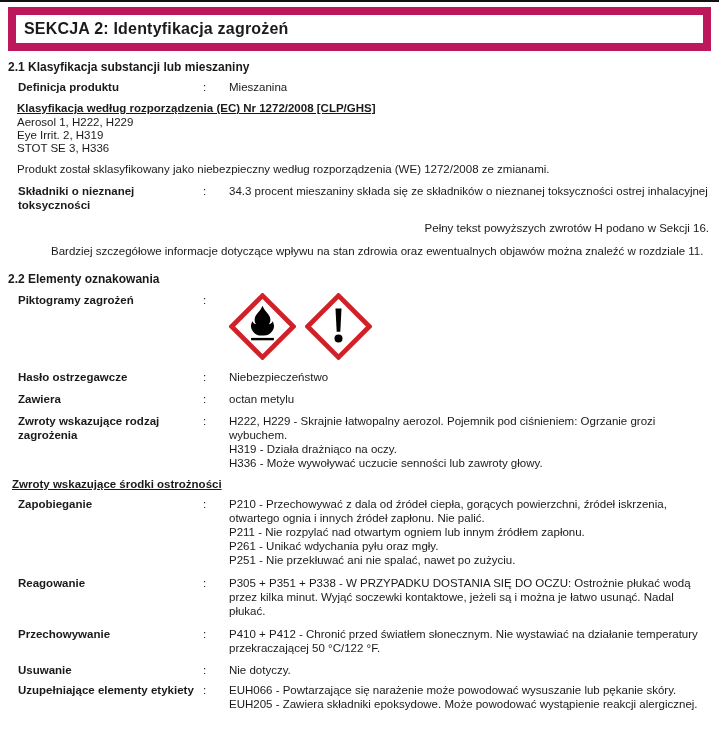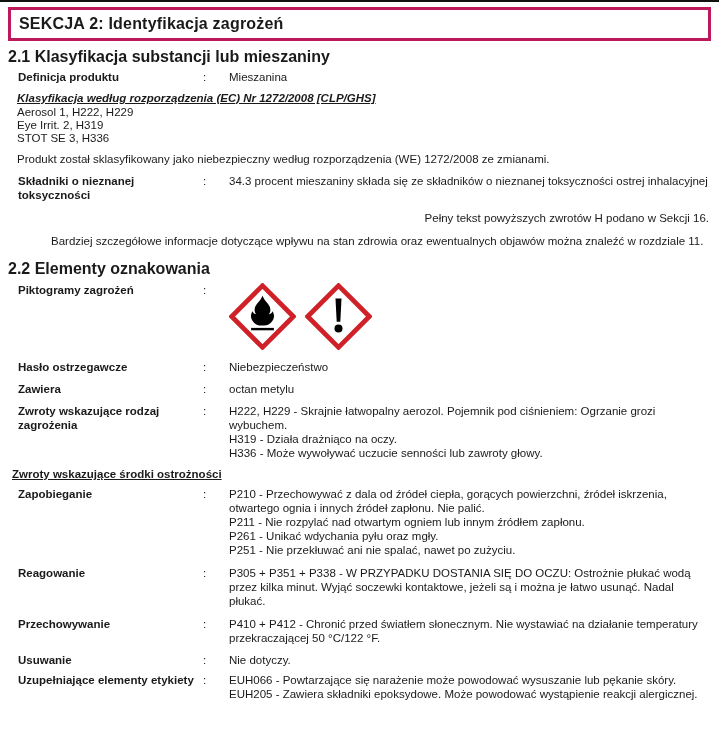--- a/index.html
+++ b/index.html
@@ -4,25 +4,25 @@
 <style>
   html,body{margin:0;padding:0;}
   body{
     width:719px;height:743px;background:#ffffff;
     font-family:"Liberation Sans","DejaVu Sans",sans-serif;
     font-size:11.5px;line-height:14px;color:#1a1a1a;
     overflow:hidden;position:relative;
   }
   .top-rule{border-top:2px solid #111;width:719px;height:0;}
   .header-box{
-    margin:5px 8px 0 8px;border:3px solid #be185d;
+    margin:5px 8px 0 8px;border:8px solid #be185d;
     padding:4px 8px 5px 8px;
     font-size:16px;font-weight:bold;line-height:19px;letter-spacing:.2px;
   }
-  .h-num{font-weight:bold;font-size:16px;margin:9px 8px 0 8px;}
+  .h-num{font-weight:bold;font-size:12px;margin:9px 8px 0 8px;}
   .indent{margin-left:17px;margin-right:10px;}
   .para{margin-top:7px;}
   .subhead{font-weight:bold;text-decoration:underline;margin-top:7px;}
   .tightlines div{line-height:13px;}
   .row{
     display:grid;grid-template-columns:185px 14px auto;
     margin:8px 10px 0 18px;align-items:start;
   }
   .row .lbl{font-weight:bold;}
   .row .colon{text-align:left;}
@@ -43,21 +43,21 @@
 <div class="h-num">2.1 Klasyfikacja substancji lub mieszaniny</div>
 
 <div class="row" style="margin-top:6px;">
   <div class="lbl">Definicja produktu</div>
   <div class="colon">:</div>
   <div class="val">
       <div>Mieszanina</div>
     </div>
 </div>
 
-<div class="indent subhead" style="font-style:italic;">Klasyfikacja według rozporządzenia (EC) Nr 1272/2008 [CLP/GHS]</div>
+<div class="indent subhead" style="">Klasyfikacja według rozporządzenia (EC) Nr 1272/2008 [CLP/GHS]</div>
 
 <div class="indent tightlines" style="margin-top:1px;">
   <div>Aerosol 1, H222, H229</div>
   <div>Eye Irrit. 2, H319</div>
   <div>STOT SE 3, H336</div>
 </div>
 
 <div class="indent para">Produkt został sklasyfikowany jako niebezpieczny według rozporządzenia (WE) 1272/2008 ze zmianami.</div>
 
 <div class="row">

